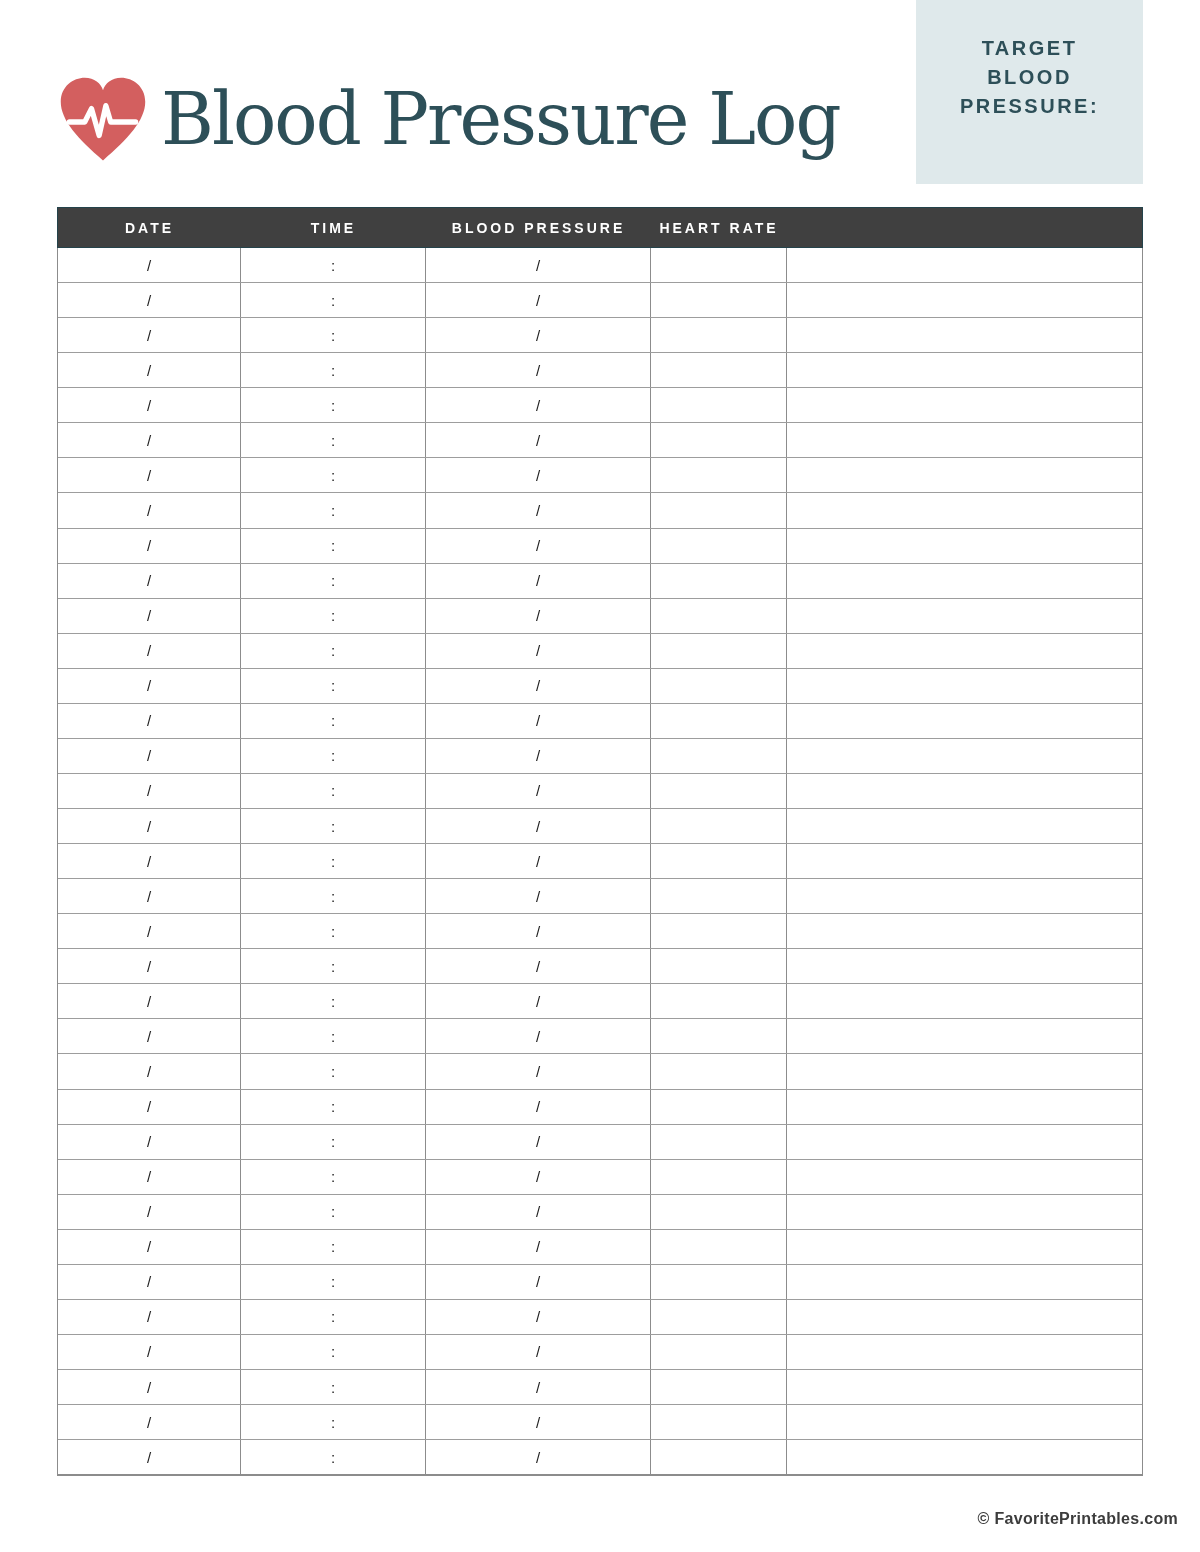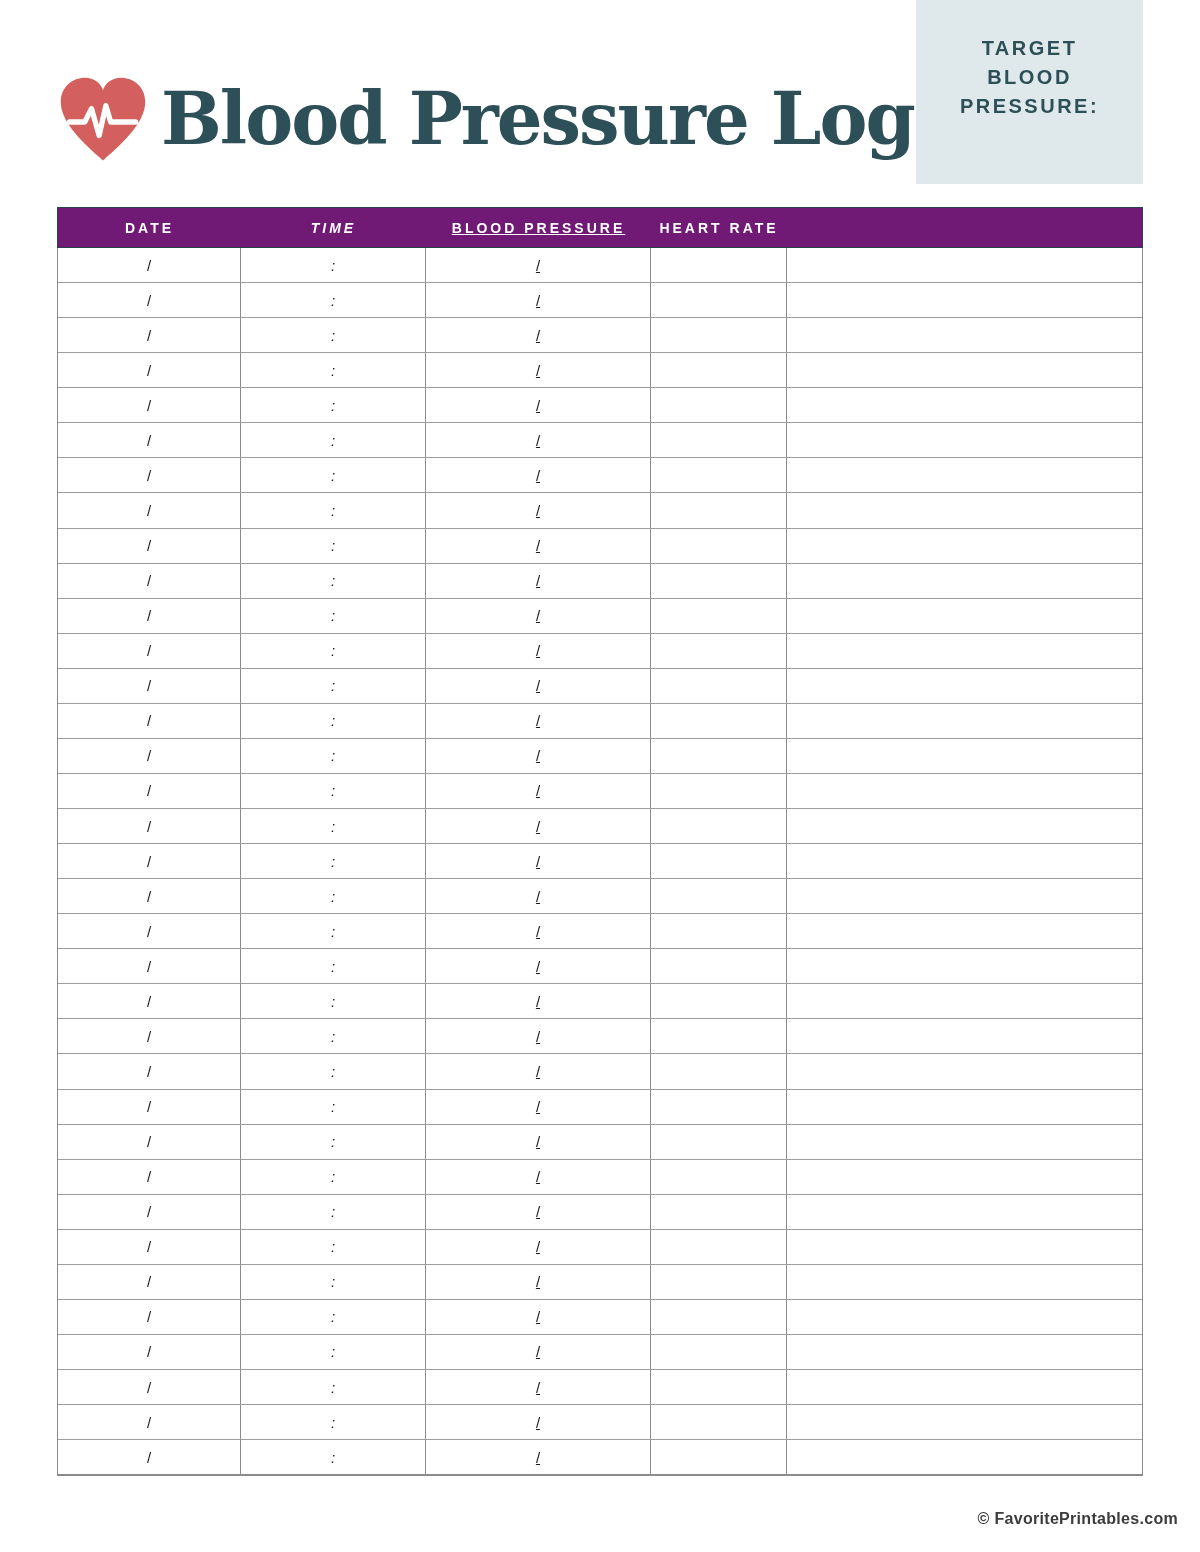--- a/index.html
+++ b/index.html
@@ -36,40 +36,40 @@
     top: 72px;
     left: 55px;
     display: flex;
     align-items: center;
     gap: 10px;
     height: 100px;
   }
   .heart-icon { width: 96px; height: 96px; flex: 0 0 auto; }
   .page-title {
     font-family: "DejaVu Serif", serif;
-    font-weight: bold;
+    font-weight: normal;
     font-size: 72px;
     letter-spacing: -2px;
     color: #2d4f58;
     white-space: nowrap;
     line-height: 1;
     padding-bottom: 6px;
   }
 
   
   .log-table {
     position: absolute;
     top: 207px;
     left: 57px;
     width: 1086px;
   }
   .thead {
     display: flex;
     height: 41px;
-    background: #701a75;
+    background: #404040;
     border: 1px solid #24434b;
   }
   .th {
     display: flex;
     align-items: center;
     justify-content: center;
     color: #ffffff;
     font-size: 14px;
     font-weight: bold;
     letter-spacing: 3px;
@@ -94,22 +94,22 @@
     align-items: center;
     justify-content: center;
     font-size: 15px;
     color: #1c1c1c;
     border-right: 1px solid #8c8c8c;
   }
   .cell:last-child { border-right: none; }
 
   
   .col-date  { width: 183px; }
-  .col-time  { width: 185px; font-style: italic; }
-  .col-bp    { width: 225px; text-decoration: underline; }
+  .col-time  { width: 185px; }
+  .col-bp    { width: 225px; }
   .col-hr    { width: 136px; }
   .col-notes { width: 357px; flex: 1; }
 
   
   .footer {
     position: absolute;
     top: 1510px;
     right: 22px;
     font-size: 16px;
     color: #3c3c3c;

